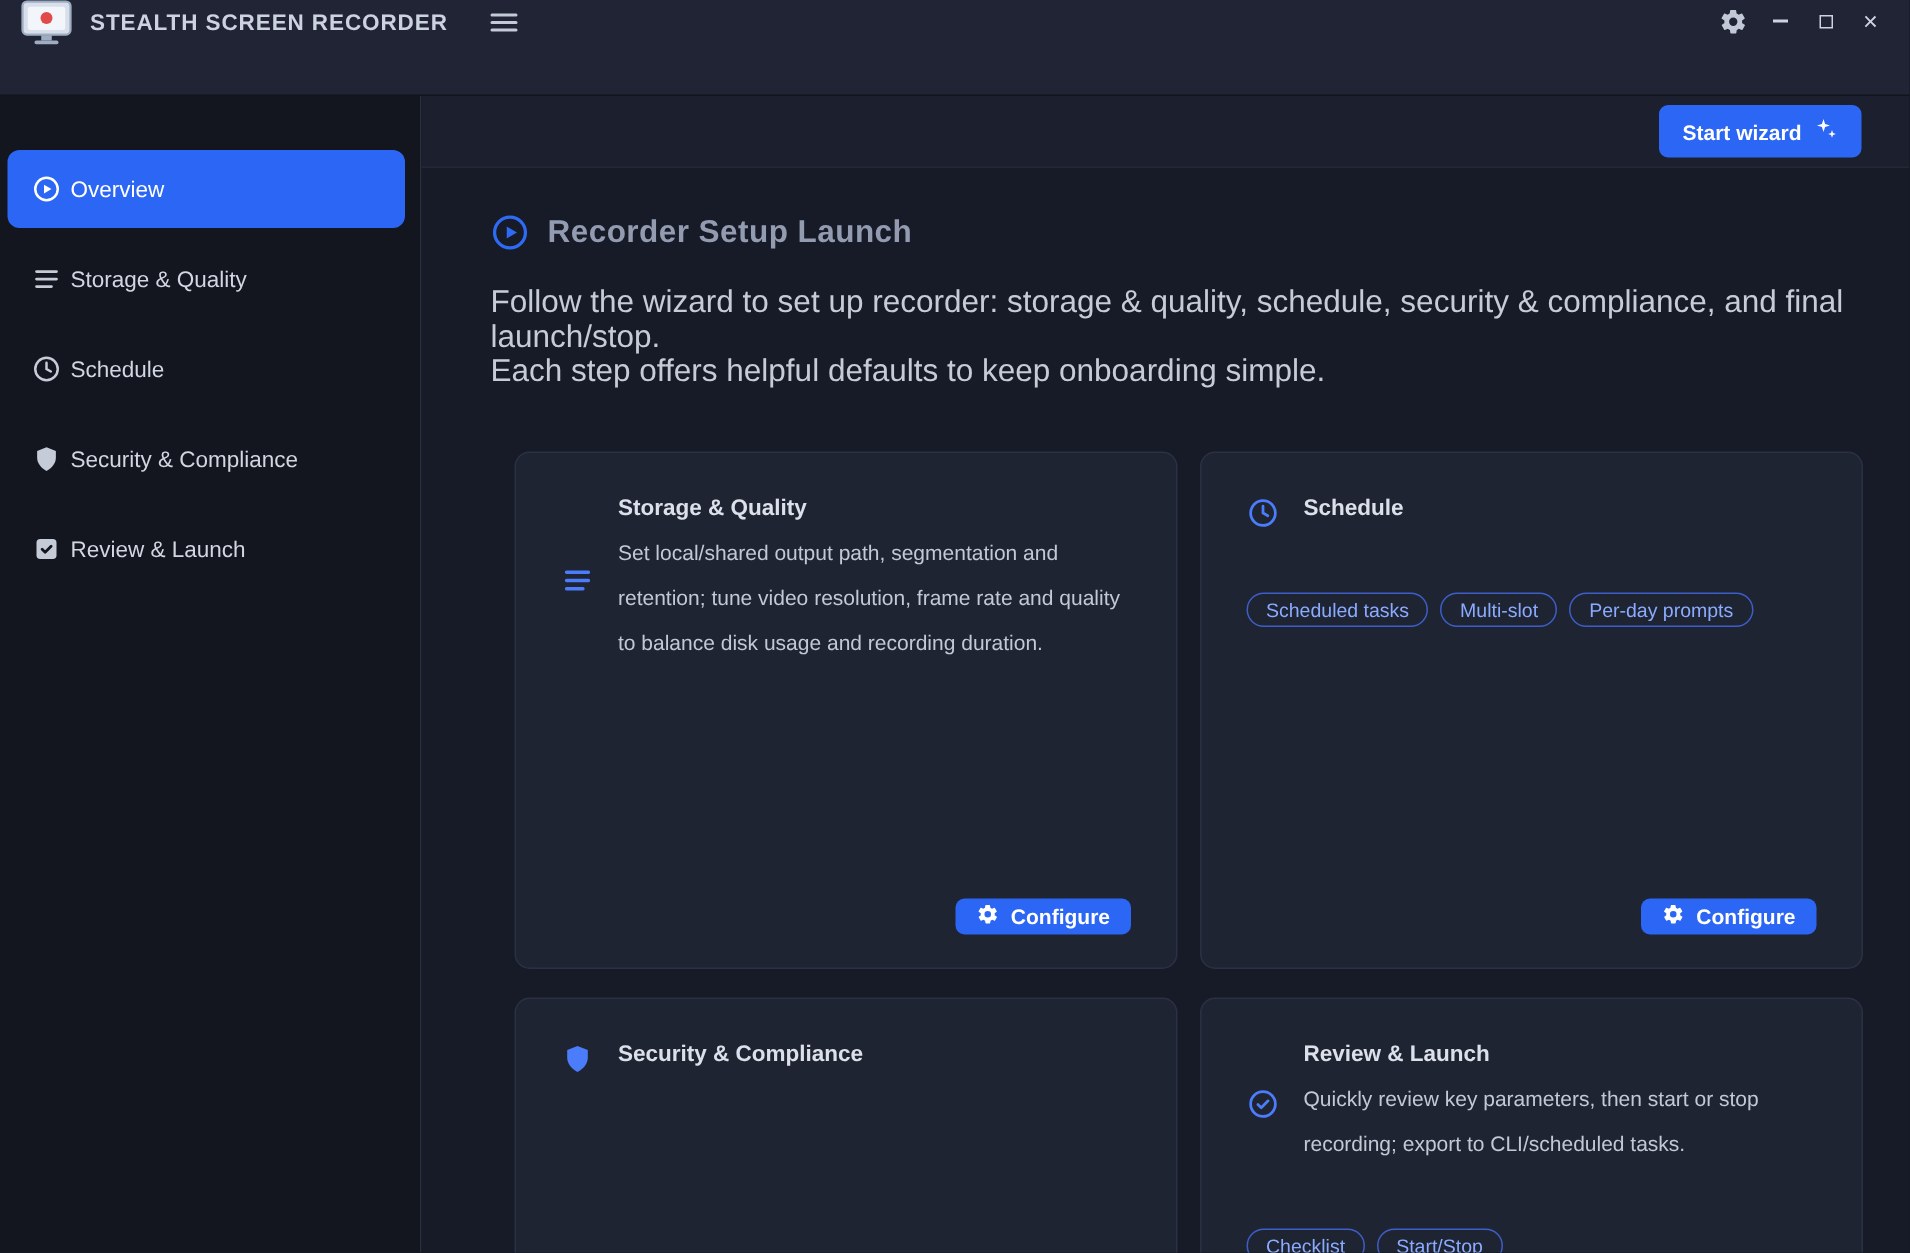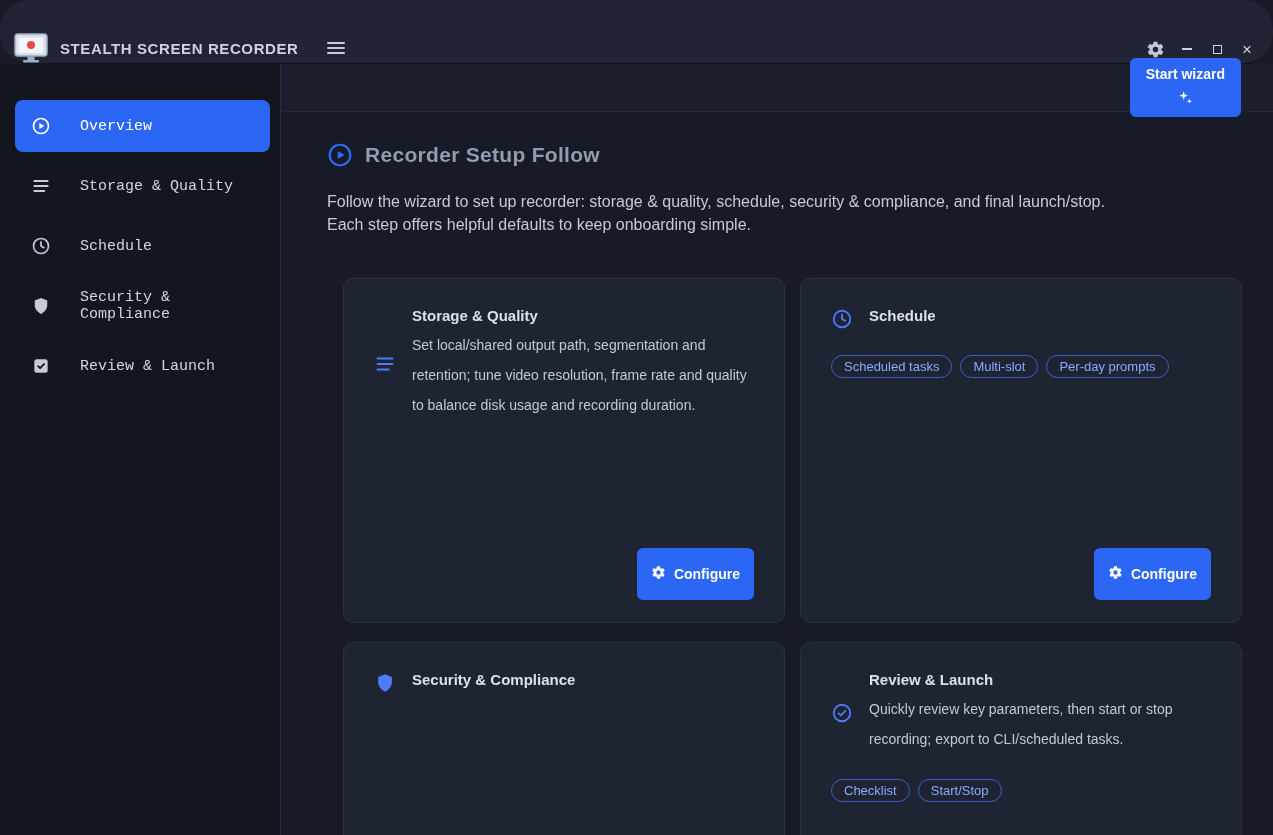--- a/index.html
+++ b/index.html
@@ -6,22 +6,22 @@
   html,body { width:1273px; height:835px; overflow:hidden; }
   body {
     font-family:"Liberation Sans","DejaVu Sans",sans-serif;
     background:#171b27; color:#c9cedb;
   }
   .app { width:1273px; height:835px; display:flex; flex-direction:column; }
 
   
   .titlebar {
     height:64px; background:#202434; border-bottom:1px solid #11141d;
-    display:flex; align-items:flex-end; justify-content:space-between;
-    padding:0 14px; flex:0 0 auto;border-radius:29px;
+    display:flex; align-items:flex-start; justify-content:space-between;
+    padding:0 14px; flex:0 0 auto;
   }
   .titlebar-left { display:flex; align-items:center; gap:12px; }
   .app-logo { display:flex; align-items:center; }
   .app-title {
     font-size:15px; font-weight:700; letter-spacing:.6px; color:#ccd2e0;
     text-transform:uppercase;
   }
   .hamburger { display:flex; flex-direction:column; gap:3px; margin-left:12px; cursor:pointer; padding:4px; }
   .hamburger i { display:block; width:18px; height:2px; background:#c3c9d6; border-radius:1px; }
   .titlebar-right { display:flex; align-items:center; gap:6px; color:#c2c9d6; }
@@ -33,78 +33,78 @@
 
   
   .body-row { flex:1; display:flex; min-height:0; }
 
   
   .sidebar {
     width:281px; flex:0 0 281px; background:#13161f;
     border-right:1px solid #2a2f3e; padding-top:36px;
   }
   .side-item {
-    display:flex; align-items:center; gap:29px;
-    height:52px; margin:0 10px 8px 15px; padding:0 16px;
+    display:flex; align-items:center; gap:6px;
+    height:52px; margin:0 10px 8px 5px; padding:0 16px;
     border-radius:8px; cursor:pointer;
-    color:#d2d6e1; font-size:15px;font-family:Liberation Mono, monospace;
+    color:#d2d6e1; font-size:15px;
   }
   .side-item .s-icon { width:20px; height:20px; color:#c6cbd8; flex:0 0 auto; display:flex; }
   .side-item.active { background:#2c66f4; color:#ffffff; }
   .side-item.active .s-icon { color:#ffffff; }
   .s-icon svg { width:100%; height:100%; }
 
   
   .main { flex:1; background:#171b27; display:flex; flex-direction:column; min-width:0; }
   .top-strip {
     height:48px; flex:0 0 auto; background:#1c202e;
     border-bottom:1px solid rgba(255,255,255,.04);
     display:flex; align-items:center; justify-content:flex-end; padding:0 32px;
   }
   .btn-primary {
     display:inline-flex; align-items:center; gap:8px;
     background:#2c66f4; color:#fff; border:none; border-radius:6px;
     font-family:inherit; font-size:14px; font-weight:700;
-    padding:8px 16px; cursor:pointer;flex-direction:column;
+    padding:8px 16px; cursor:pointer;
   }
   .btn-primary svg { width:16px; height:16px; }
 
   .main-content { padding:30px 32px 0 46px; flex:1; min-height:0; }
   .page-header { display:flex; align-items:center; gap:12px; }
   .header-icon { width:26px; height:26px; color:#2e6bf5; display:flex; }
   .header-icon svg { width:100%; height:100%; }
   .page-title { font-size:21px; font-weight:700; color:#929bb0; letter-spacing:.3px; }
-  .page-desc { margin-top:22px; font-size:16px; line-height:23px; color:#c6cbd8; }
+  .page-desc { margin-top:22px; font-size:21px; line-height:23px; color:#c6cbd8; }
 
   
   .cards-grid {
     margin:42px 0 0 16px; width:899px;
     display:grid; grid-template-columns:1fr 1fr; gap:19px 15px;
   }
   .card {
     background:#1f2433; border:1px solid #2b3144; border-radius:10px;
     padding:28px 30px 22px 30px; min-height:345px;
     display:flex; flex-direction:column;
   }
   .card-head { display:flex; align-items:center; gap:16px; }
   .card-icon { width:22px; height:22px; color:#4b7cfa; flex:0 0 auto; display:flex; }
   .card-icon svg { width:100%; height:100%; }
   .card-title { font-size:15px; font-weight:700; color:#dbe0ea; margin-bottom:6px; }
   .card-desc { font-size:14px; line-height:30px; color:#c3c8d5; }
-  .tags { margin-top:25px; display:flex; flex-wrap:wrap; gap:8px; }
+  .tags { margin-top:42px; display:flex; flex-wrap:wrap; gap:8px; }
   .tag {
     display:inline-block; padding:3px 12px; border:1px solid #3d5ec9;
     border-radius:12px; font-size:13px; color:#8aabff; white-space:nowrap;
   }
   .card-footer { margin-top:auto; padding-top:12px; display:flex; justify-content:flex-end; }
   .btn-configure {
     display:inline-flex; align-items:center; gap:8px;
     background:#2c66f4; color:#fff; border:none; border-radius:6px;
     font-family:inherit; font-size:14px; font-weight:700;
-    padding:17px 14px; cursor:pointer;
+    padding:3px 14px; cursor:pointer;
   }
   .btn-configure svg { width:15px; height:15px; }
 </style>
 </head>
 <body>
 
 <div class="app">
 
   <div class="titlebar">
     <div class="titlebar-left">
@@ -203,21 +203,21 @@
       </div>
 
       <div class="main-content">
         <div class="page-header">
           <span class="header-icon">
             <svg viewBox="0 0 24 24">
                 <circle cx="12" cy="12" r="9.5" fill="none" stroke="currentColor" stroke-width="2"></circle>
                 <path d="M10 8.3v7.4l6.3-3.7z" fill="currentColor"></path>
               </svg>
           </span>
-          <h1 class="page-title">Recorder Setup Follow</h1>
+          <h1 class="page-title">Recorder Setup Launch</h1>
         </div>
 
         <p class="page-desc">
           <span>Follow the wizard to set up recorder: storage &amp; quality, schedule, security &amp; compliance, and final launch/stop.</span><br>
           <span>Each step offers helpful defaults to keep onboarding simple.</span>
         </p>
 
         <div class="cards-grid">
 
           <div class="card">

